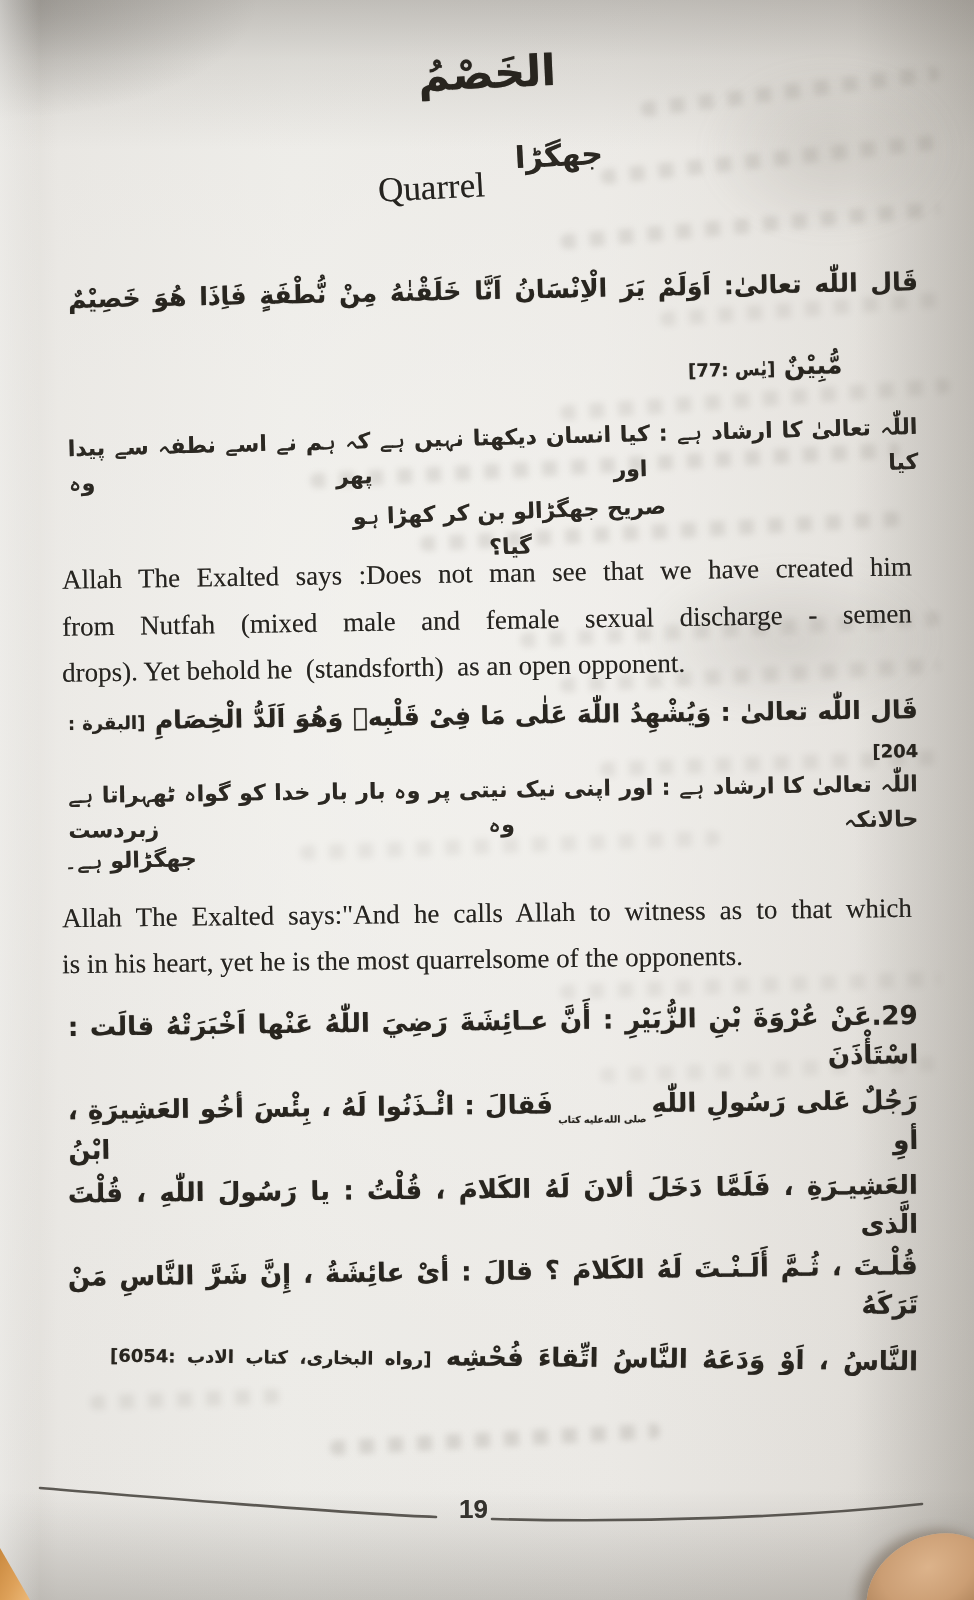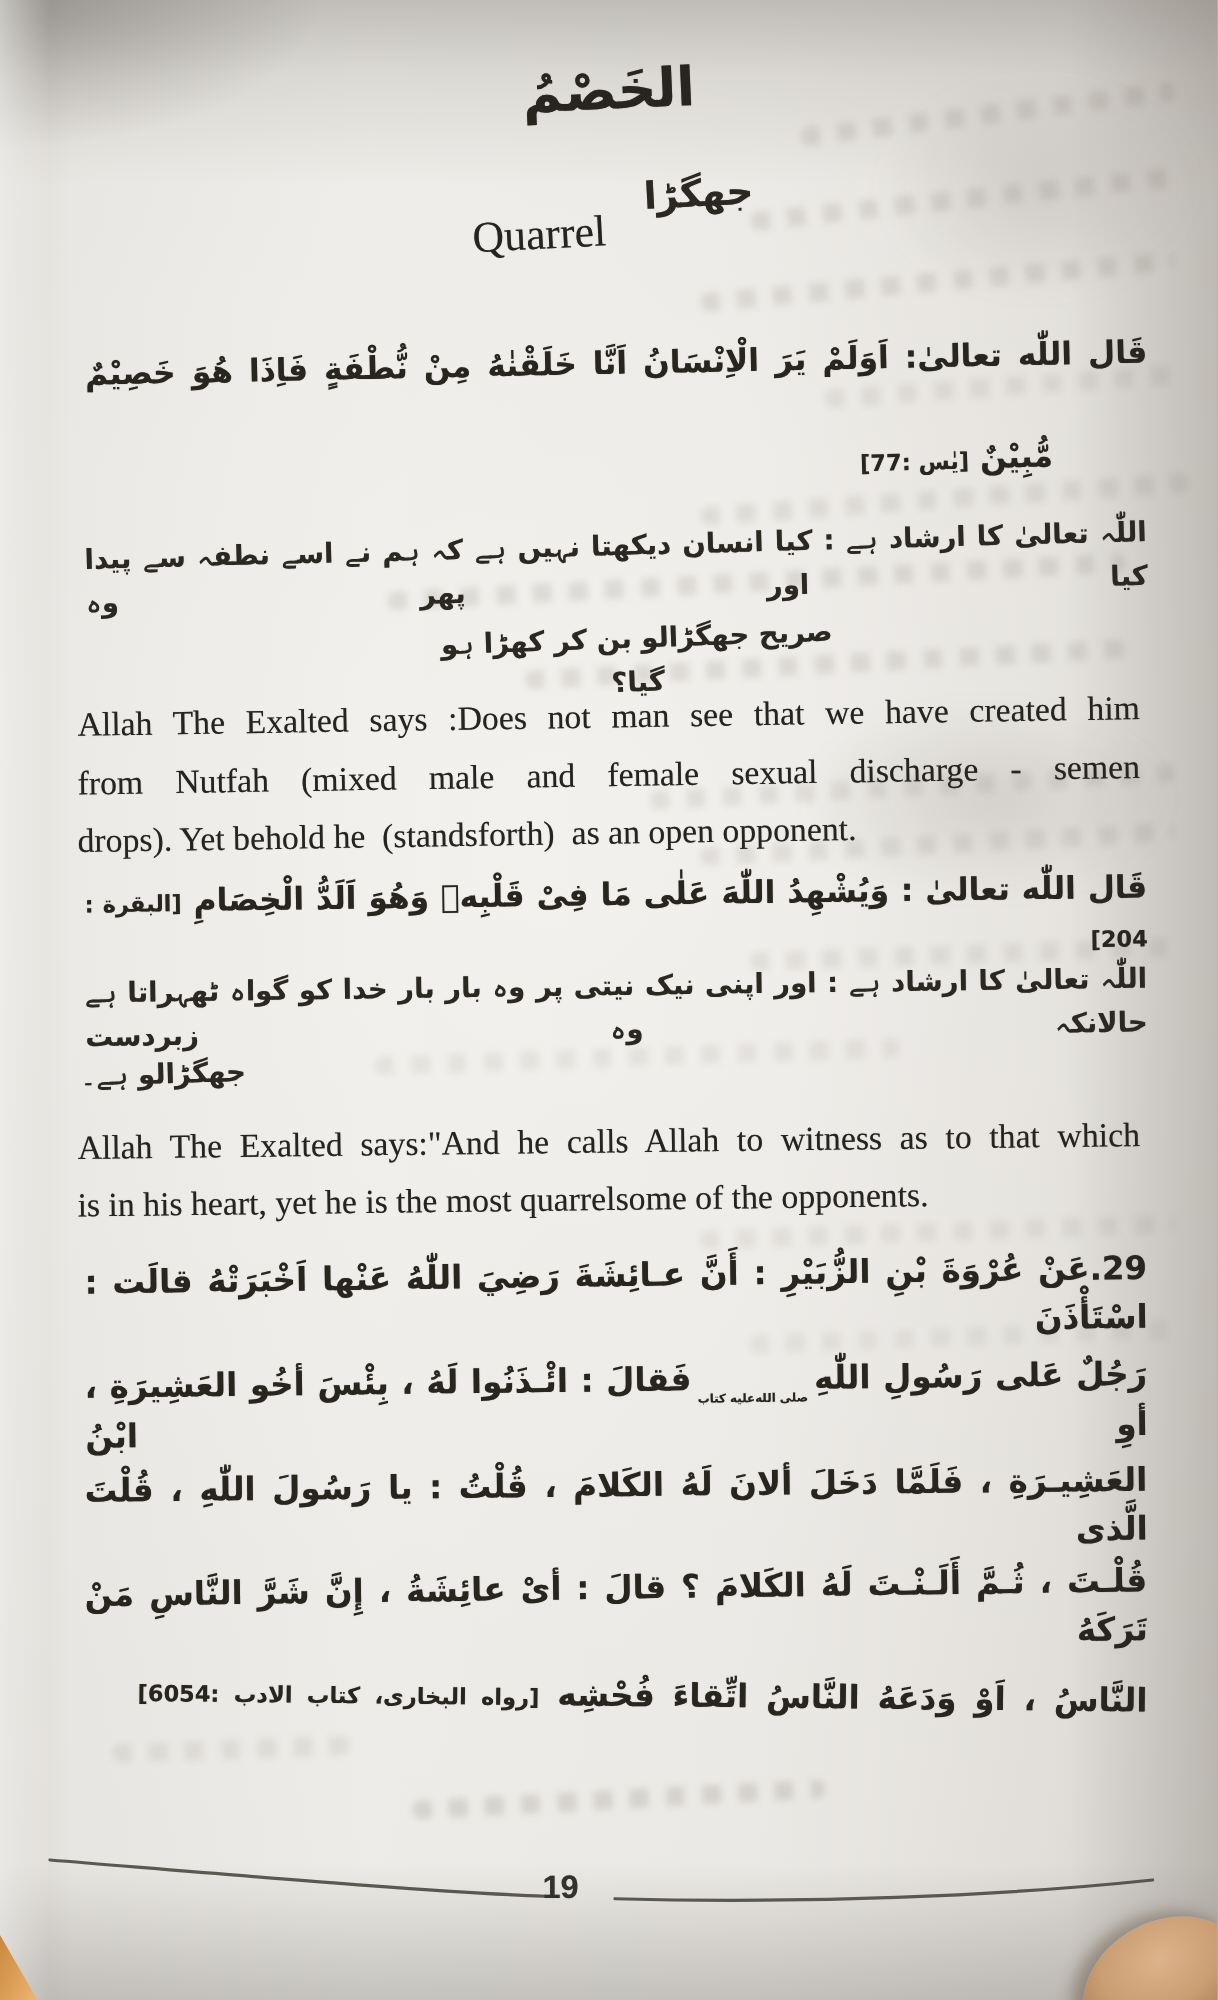--- a/index.html
+++ b/index.html
@@ -45,21 +45,21 @@
   .en-t{font-size:27px;line-height:1.3;}
   .ref{font-size:18px;font-weight:700;}
   .saw{display:inline-flex;flex-direction:row;align-items:center;font-size:9.5px;
        line-height:1.05;vertical-align:-10px;margin:0 5px;font-weight:700;}
   .title-ar{position:absolute;left:0;width:100%;text-align:center;font-size:43px;}
   .title-ur{position:absolute;font-size:30px;}
   .title-en{position:absolute;font-size:35px;}
 
   
   .footer-svg{position:absolute;left:0;top:1468px;}
-  .page-num{position:absolute;left:434px;top:1494px;width:54px;text-align:left;
+  .page-num{position:absolute;left:434px;top:1494px;width:54px;text-align:right;
     font-family:"Liberation Sans","DejaVu Sans",sans-serif;font-weight:700;font-size:26px;color:#34322d;
     text-shadow:0 0 .6px rgba(40,38,33,.5);}
 
   
   .corner-wedge{position:absolute;left:0;bottom:0;width:30px;height:52px;
     background:linear-gradient(115deg,#c9893f 0%,#dda058 55%,#ecb877 100%);
     clip-path:polygon(0 0, 100% 100%, 0 100%);}
   .finger{position:absolute;right:-24px;bottom:-26px;width:140px;height:88px;
     transform:rotate(-28deg);border-radius:55% 55% 30% 30%/70% 70% 30% 30%;
     background:radial-gradient(ellipse at 55% 35%, #dcb38b 0%, #cb9e74 45%, #ab8057 78%, #8d6844 100%);

